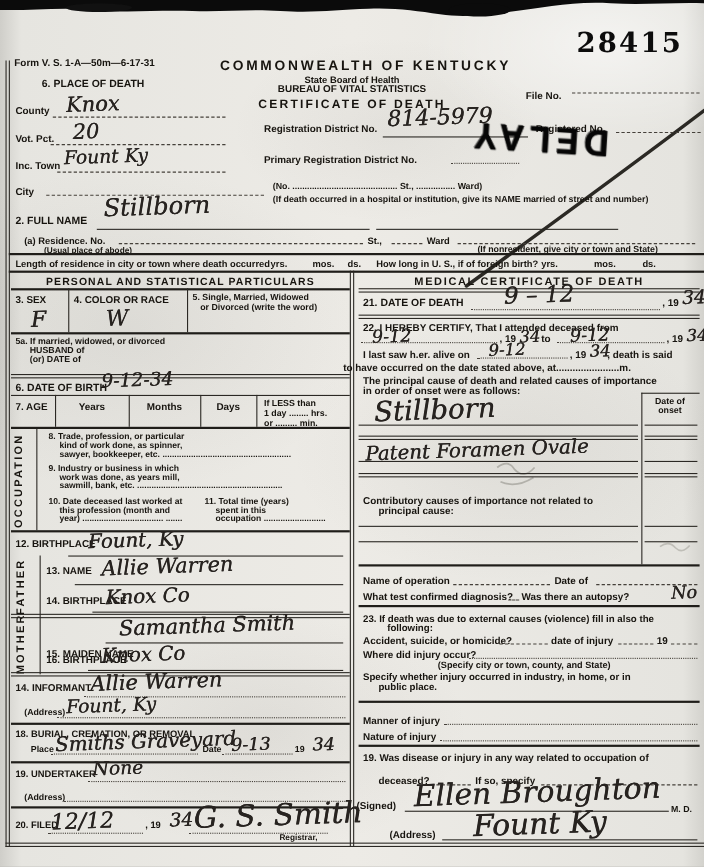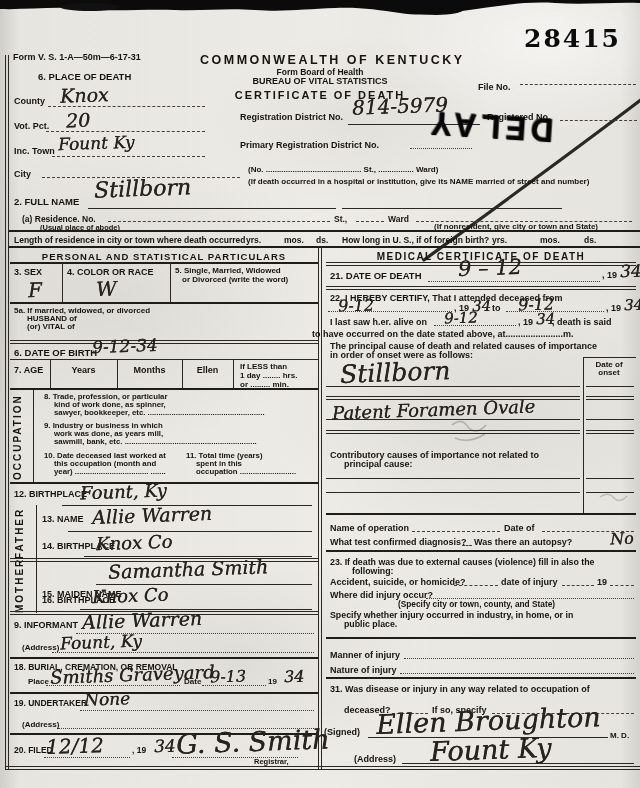--- a/index.html
+++ b/index.html
@@ -48,21 +48,21 @@
 <svg class="p" style="left:0;top:0;width:640px;height:788px;pointer-events:none">
   <path d="M646,96 C578,148 498,206 424,260" stroke="#16140f" stroke-width="3.2" fill="none" stroke-linecap="round" opacity=".9"></path>
   <path d="M452,425 q10,-8 16,2 q8,9 18,-2 M455,438 q14,6 30,-4" stroke="#8d8a84" stroke-width="1.6" fill="none" opacity=".55"></path>
   <path d="M600,497 q8,-6 14,1 q6,6 13,-2" stroke="#9a978f" stroke-width="1.4" fill="none" opacity=".5"></path>
 </svg>
 
 <div class="p stamp" style="left:524px;top:24px;font-size:25px;letter-spacing:2px">28415</div>
 <div class="p lbl" style="left:13px;top:52px">Form V. S. 1-A—50m—6-17-31</div>
 <div class="p lbl s95" style="left:38px;top:71px">6. PLACE OF DEATH</div>
 <div class="p lbl s12 c" style="left:200px;top:53px;width:240px">COMMONWEALTH  OF  KENTUCKY</div>
-<div class="p lbl s85 c" style="left:200px;top:67px;width:240px">Form Board of Health</div>
+<div class="p lbl s85 c" style="left:200px;top:67px;width:240px">State Board of Health</div>
 <div class="p lbl c" style="left:200px;top:76px;width:240px">BUREAU OF VITAL STATISTICS</div>
 <div class="p lbl s11 c" style="left:200px;top:89px;width:240px">CERTIFICATE  OF  DEATH</div>
 <div class="p lbl" style="left:478px;top:82px">File No.</div>
 <div class="p dsh" style="left:520px;top:84px;width:116px"></div>
 
 <div class="p lbl" style="left:14px;top:96px">County</div>
 <div class="p hw" style="left:60px;top:84px;font-size:19px">Knox</div>
 <div class="p dsh" style="left:48px;top:106px;width:157px"></div>
 <div class="p lbl" style="left:240px;top:112px">Registration District No.</div>
 <div class="p hw" style="left:352px;top:94px;font-size:20px">814-5979</div>
@@ -122,50 +122,50 @@
 <div class="p lbl" style="left:67px;top:267px">4. COLOR OR RACE</div>
 <div class="p vl" style="left:170px;top:262px;height:40px"></div>
 <div class="p lbl s8" style="left:175px;top:266px">5. Single, Married, Widowed</div>
 <div class="p lbl s8" style="left:182px;top:275px">or Divorced (write the word)</div>
 <div class="p hw" style="left:28px;top:278px;font-size:20px">F</div>
 <div class="p hw" style="left:96px;top:277px;font-size:20px">W</div>
 <div class="p lnh" style="left:10px;top:302px;width:308px"></div>
 
 <div class="p lbl s8" style="left:14px;top:306px">5a. If married, widowed, or divorced</div>
 <div class="p lbl s8" style="left:27px;top:314px">HUSBAND of</div>
-<div class="p lbl s8" style="left:27px;top:322px">(or) VITAL of</div>
+<div class="p lbl s8" style="left:27px;top:322px">(or) DATE of</div>
 <div class="p dbl" style="left:10px;top:340px;width:308px"></div>
 
 <div class="p lbl s95" style="left:14px;top:347px">6. DATE OF BIRTH</div>
 <div class="p hw" style="left:92px;top:336px;font-size:17px">9-12-34</div>
 <div class="p ln" style="left:10px;top:359px;width:308px"></div>
 
 <div class="p lbl" style="left:14px;top:365px">7. AGE</div>
 <div class="p vl" style="left:50px;top:359px;height:29px"></div>
 <div class="p lbl c" style="left:50px;top:365px;width:67px">Years</div>
 <div class="p vl" style="left:117px;top:359px;height:29px"></div>
 <div class="p lbl c" style="left:117px;top:365px;width:65px">Months</div>
 <div class="p vl" style="left:182px;top:359px;height:29px"></div>
-<div class="p lbl c" style="left:182px;top:365px;width:51px">Ellen</div>
+<div class="p lbl c" style="left:182px;top:365px;width:51px">Days</div>
 <div class="p vl" style="left:233px;top:359px;height:29px"></div>
 <div class="p lbl s8" style="left:240px;top:362px">If LESS than</div>
 <div class="p lbl s8" style="left:240px;top:371px">1 day ........ hrs.</div>
 <div class="p lbl s8" style="left:240px;top:380px">or ......... min.</div>
 <div class="p lnh" style="left:10px;top:388px;width:308px"></div>
 
 <div class="p vert s10" style="left:12px;top:392px;height:90px">OCCUPATION</div>
 <div class="p vl" style="left:33px;top:390px;height:92px"></div>
 <div class="p lbl" style="left:44px;top:392px;font-size:7.8px">8. Trade, profession, or particular</div>
 <div class="p lbl" style="left:54px;top:400px;font-size:7.8px">kind of work done, as spinner,</div>
 <div class="p lbl" style="left:54px;top:408px;font-size:7.8px">sawyer, bookkeeper, etc. ......................................................</div>
 <div class="p lbl" style="left:44px;top:421px;font-size:7.8px">9. Industry or business in which</div>
 <div class="p lbl" style="left:54px;top:429px;font-size:7.8px">work was done, as years mill,</div>
 <div class="p lbl" style="left:54px;top:437px;font-size:7.8px">sawmill, bank, etc. .............................................................</div>
 <div class="p lbl" style="left:44px;top:451px;font-size:7.8px">10. Date deceased last worked at</div>
-<div class="p lbl" style="left:54px;top:459px;font-size:7.8px">this occupation (month and</div>
+<div class="p lbl" style="left:54px;top:459px;font-size:7.8px">this profession (month and</div>
 <div class="p lbl" style="left:54px;top:467px;font-size:7.8px">year) ..................................  .......</div>
 <div class="p lbl" style="left:186px;top:451px;font-size:7.8px">11. Total time (years)</div>
 <div class="p lbl" style="left:196px;top:459px;font-size:7.8px">spent in this</div>
 <div class="p lbl" style="left:196px;top:467px;font-size:7.8px">occupation ..........................</div>
 <div class="p lnh" style="left:10px;top:482px;width:308px"></div>
 
 <div class="p lbl" style="left:14px;top:489px">12. BIRTHPLACE</div>
 <div class="p hw" style="left:80px;top:481px;font-size:18px">Fount, Ky</div>
 <div class="p ln" style="left:62px;top:505px;width:250px"></div>
 
@@ -182,21 +182,21 @@
 <div class="p dbl" style="left:10px;top:558px;width:308px"></div>
 
 <div class="p lbl" style="left:42px;top:589px">15. MAIDEN NAME</div>
 <div class="p hw" style="left:108px;top:558px;font-size:19px">Samantha Smith</div>
 <div class="p ln" style="left:96px;top:584px;width:216px"></div>
 <div class="p lbl" style="left:42px;top:595px">16. BIRTHPLACE</div>
 <div class="p hw" style="left:92px;top:585px;font-size:18px">Knox Co</div>
 <div class="p ln" style="left:80px;top:609px;width:232px"></div>
 <div class="p dbl" style="left:10px;top:611px;width:308px"></div>
 
-<div class="p lbl" style="left:14px;top:620px">9. INFORMANT</div>
+<div class="p lbl" style="left:14px;top:620px">14. INFORMANT</div>
 <div class="p hw" style="left:82px;top:609px;font-size:19px">Allie Warren</div>
 <div class="p dot" style="left:76px;top:633px;width:238px"></div>
 <div class="p lbl s8" style="left:22px;top:643px">(Address)</div>
 <div class="p hw" style="left:60px;top:632px;font-size:17px">Fount, Ky</div>
 <div class="p dot" style="left:52px;top:652px;width:262px"></div>
 <div class="p lnh" style="left:10px;top:657px;width:308px"></div>
 
 <div class="p lbl s85" style="left:14px;top:662px">18. BURIAL, CREMATION, OR REMOVAL</div>
 <div class="p lbl s8" style="left:28px;top:677px">Place</div>
 <div class="p hw" style="left:50px;top:664px;font-size:18px">Smiths Graveyard</div>
@@ -303,21 +303,21 @@
 <div class="p lbl" style="left:330px;top:610px;font-size:8.8px">Specify whether injury occurred in industry, in home, or in</div>
 <div class="p lbl" style="left:344px;top:619px;font-size:8.8px">public place.</div>
 <div class="p lnh" style="left:326px;top:637px;width:310px"></div>
 
 <div class="p lbl" style="left:330px;top:650px">Manner of injury</div>
 <div class="p dot" style="left:404px;top:658px;width:230px"></div>
 <div class="p lbl" style="left:330px;top:665px">Nature of injury</div>
 <div class="p dot" style="left:400px;top:673px;width:234px"></div>
 <div class="p lnh" style="left:326px;top:677px;width:310px"></div>
 
-<div class="p lbl" style="left:330px;top:684px">31. Was disease or injury in any way related to occupation of</div>
+<div class="p lbl" style="left:330px;top:684px">19. Was disease or injury in any way related to occupation of</div>
 <div class="p lbl" style="left:344px;top:705px">deceased?</div>
 <div class="p dsh" style="left:392px;top:713px;width:36px"></div>
 <div class="p lbl" style="left:432px;top:705px">If so, specify</div>
 <div class="p dsh" style="left:492px;top:713px;width:142px"></div>
 
 <div class="p lbl" style="left:324px;top:727px">(Signed)</div>
 <div class="p hw" style="left:376px;top:705px;font-size:27px;z-index:3">Ellen Broughton</div>
 <div class="p ln" style="left:368px;top:737px;width:240px"></div>
 <div class="p lbl s8" style="left:610px;top:731px">M. D.</div>
 <div class="p lbl" style="left:354px;top:754px">(Address)</div>

